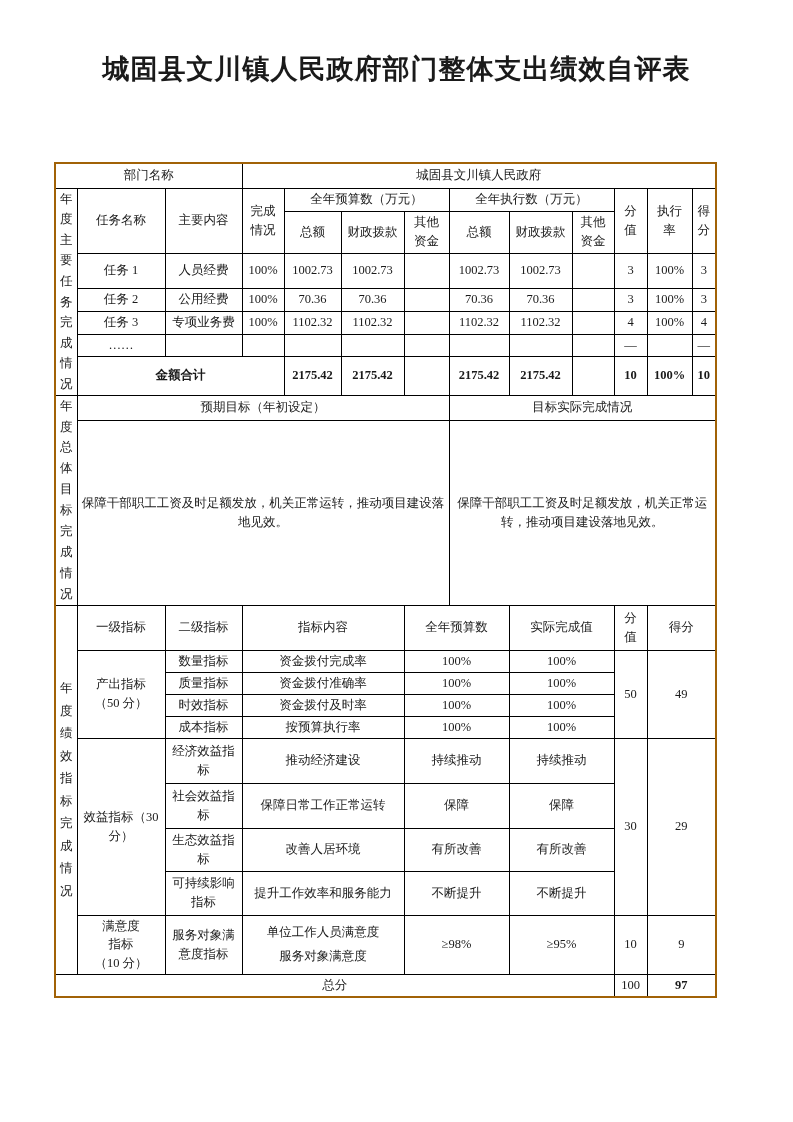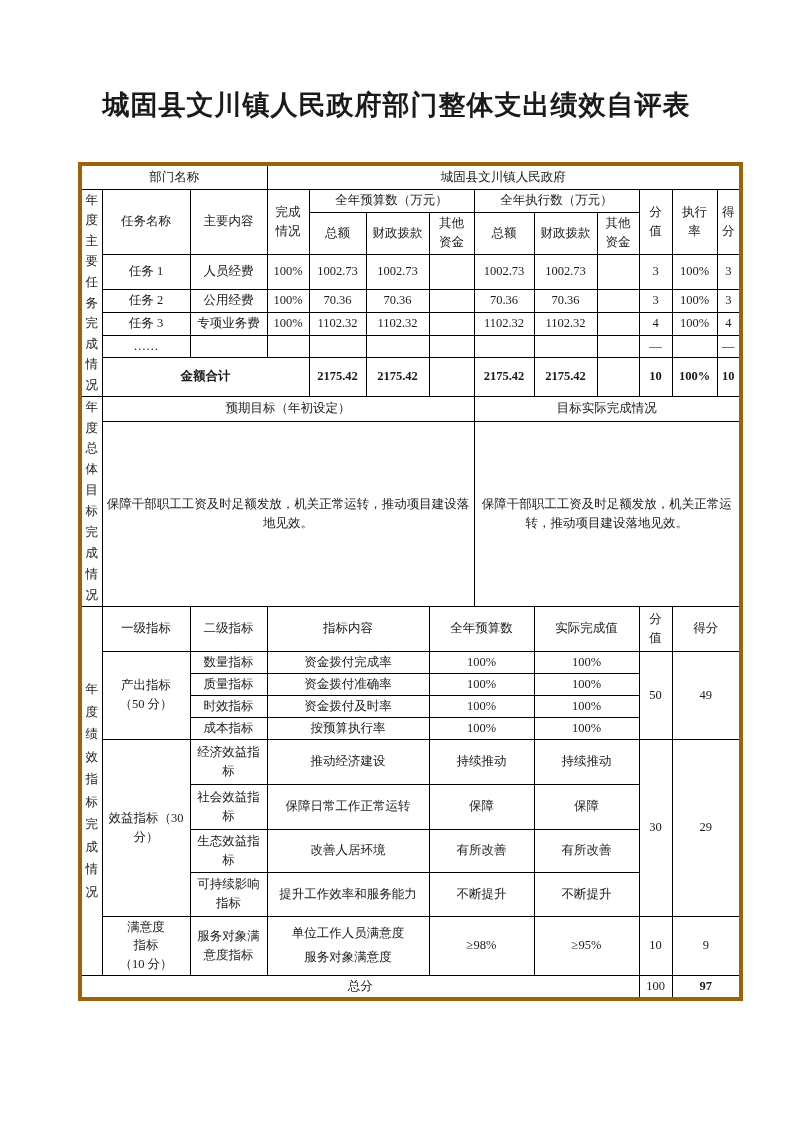--- a/index.html
+++ b/index.html
@@ -7,41 +7,41 @@
   .page {
     position:relative;
     width:793px; height:1122px;
     margin:0 auto;
     background:#ffffff;
     font-family:"Liberation Serif","DejaVu Serif",serif;
     color:#1a1a1a;
     overflow:hidden;
   }
   .doc-title {
-    padding-top:87px;
+    padding-top:51px;
     text-align:center;
     font-family:"Liberation Sans","DejaVu Sans",sans-serif;
     font-size:27px;
     font-weight:bold;
     letter-spacing:1px;
   }
   .doc-subtitle {
     margin-top:11px;
     text-align:center;
     font-size:13px;
     letter-spacing:1px;
   }
   table.form {
     position:absolute;
-    left:78px; top:162px;
+    left:54px; top:162px;
     width:661px;
     border-collapse:collapse;
     table-layout:fixed;
     font-size:12.5px;
-    border:4px solid #a16207;
+    border:2px solid #a16207;
   }
   table.form td {
     border:1px solid #000;
     text-align:center;
     vertical-align:middle;
     padding:1px 3px;
     line-height:1.5;
     overflow:hidden;
   }
   td.left  { text-align:left; padding-left:9px; padding-right:6px; }

